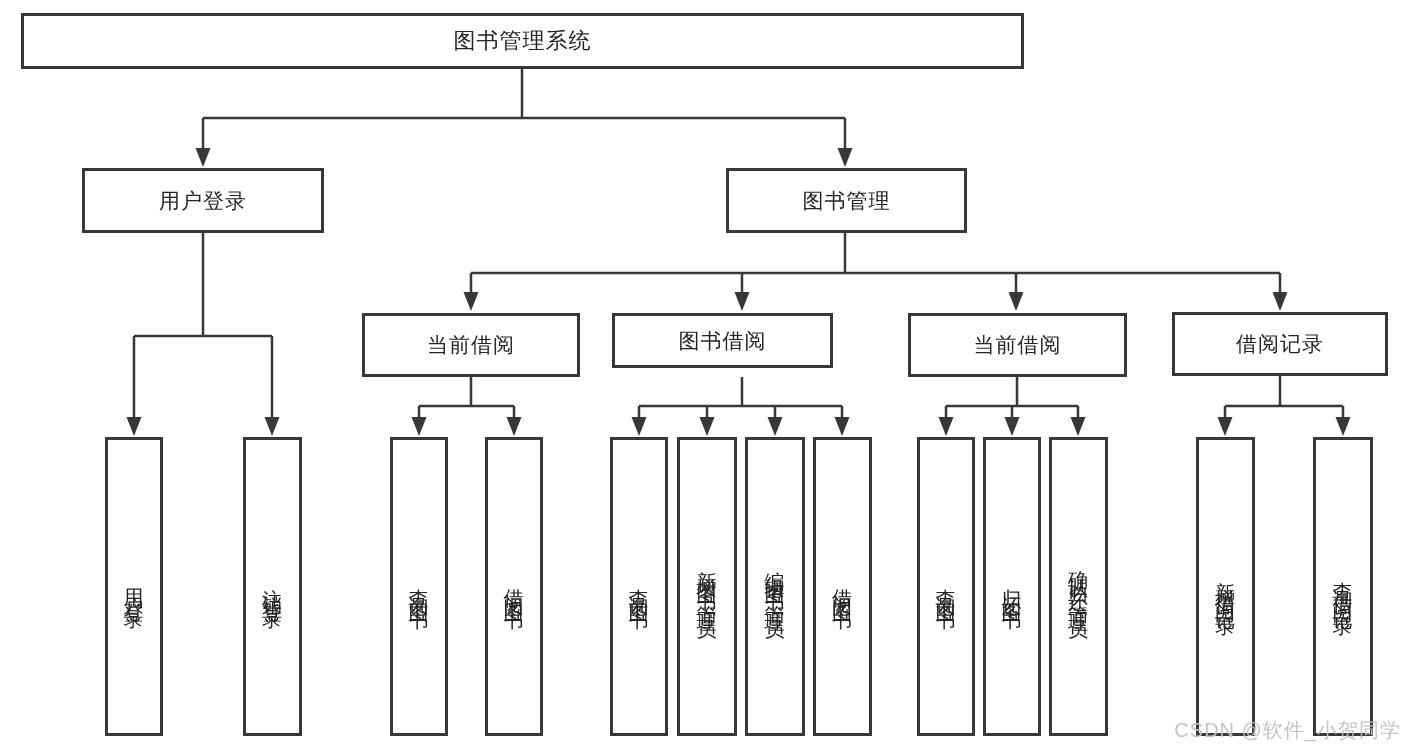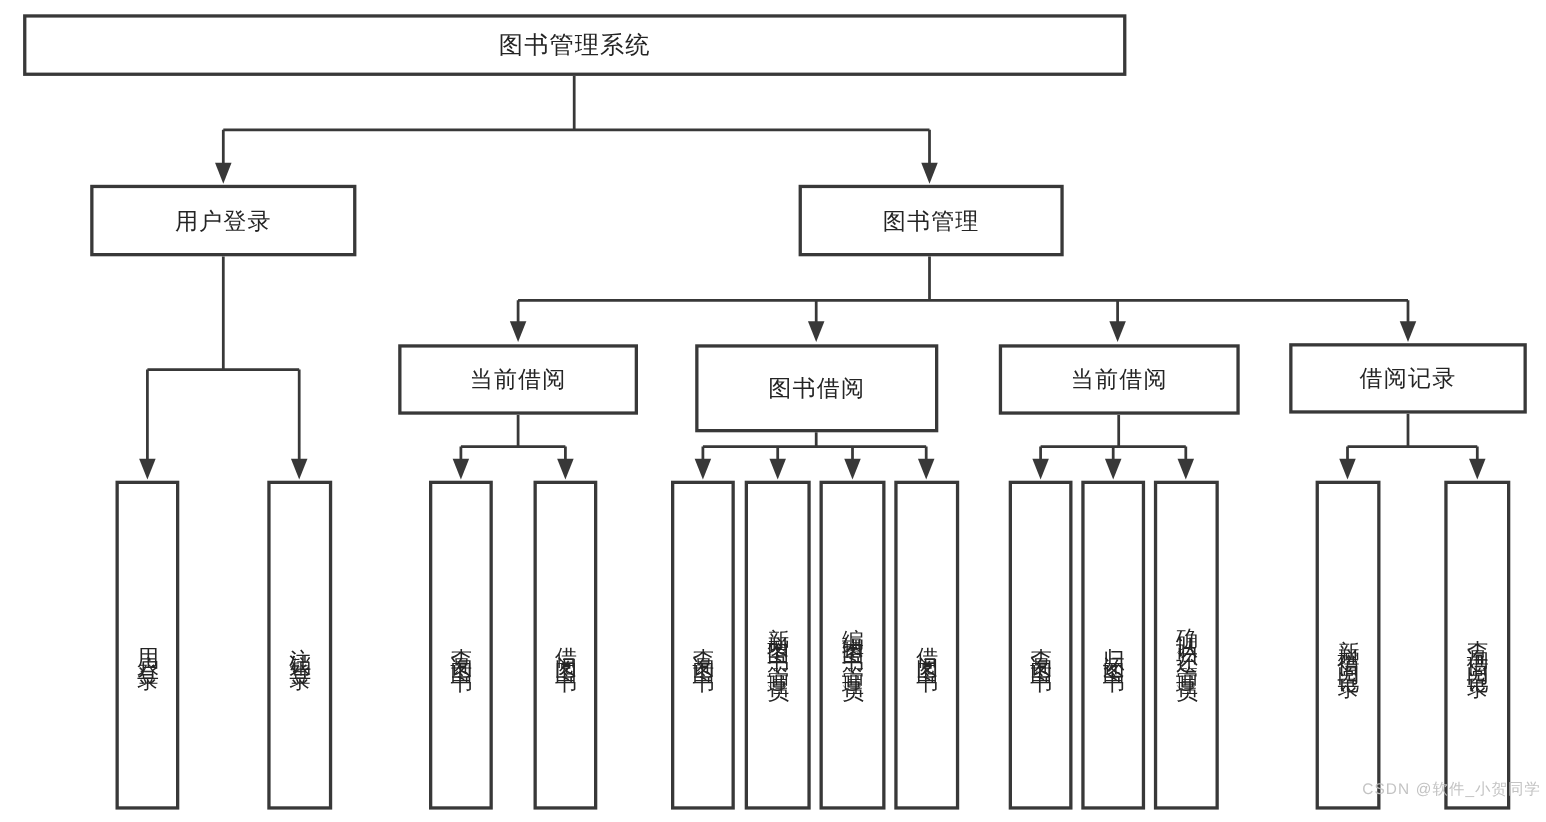--- a/index.html
+++ b/index.html
@@ -12,22 +12,22 @@
     position:absolute;box-sizing:border-box;background:#ffffff;
     border:3px solid #383838;display:flex;align-items:center;justify-content:center;
     font-size:21px;letter-spacing:1px;color:#242424;z-index:2;
   }
   .box.root{font-size:22px;}
   .box.v{
     writing-mode:vertical-rl;text-orientation:mixed;
     font-size:20px;letter-spacing:7px;line-height:1;
   }
   .watermark{
-    position:absolute;right:4px;bottom:20px;z-index:3;
-    font-size:14px;letter-spacing:1px;color:rgba(192,192,192,0.95);
+    position:absolute;right:4px;bottom:3px;z-index:3;
+    font-size:20px;letter-spacing:1px;color:rgba(192,192,192,0.95);
     white-space:nowrap;
   }
 </style>
 </head>
 <body>
 
 <div class="canvas">
 
   <svg class="wires" viewBox="0 0 1405 747" xmlns="http://www.w3.org/2000/svg">
     <path fill="none" stroke="#383838" stroke-width="2.5" d="
@@ -71,21 +71,21 @@
   <div class="box" style="left:82px;top:168px;width:242px;height:65px">
     <span>用户登录</span>
   </div>
   <div class="box" style="left:726px;top:168px;width:241px;height:65px">
     <span>图书管理</span>
   </div>
 
   <div class="box" style="left:362px;top:313px;width:218px;height:64px">
     <span>当前借阅</span>
   </div>
-  <div class="box" style="left:632px;top:313px;width:221px;height:80px">
+  <div class="box" style="left:612px;top:313px;width:221px;height:55px">
     <span>图书借阅</span>
   </div>
   <div class="box" style="left:1172px;top:312px;width:216px;height:64px">
     <span>借阅记录</span>
   </div>
   <div class="box" style="left:908px;top:313px;width:219px;height:64px">
     <span>当前借阅</span>
   </div>
 
   <div class="box v" style="left:105px;top:437px;width:58px;height:299px">

